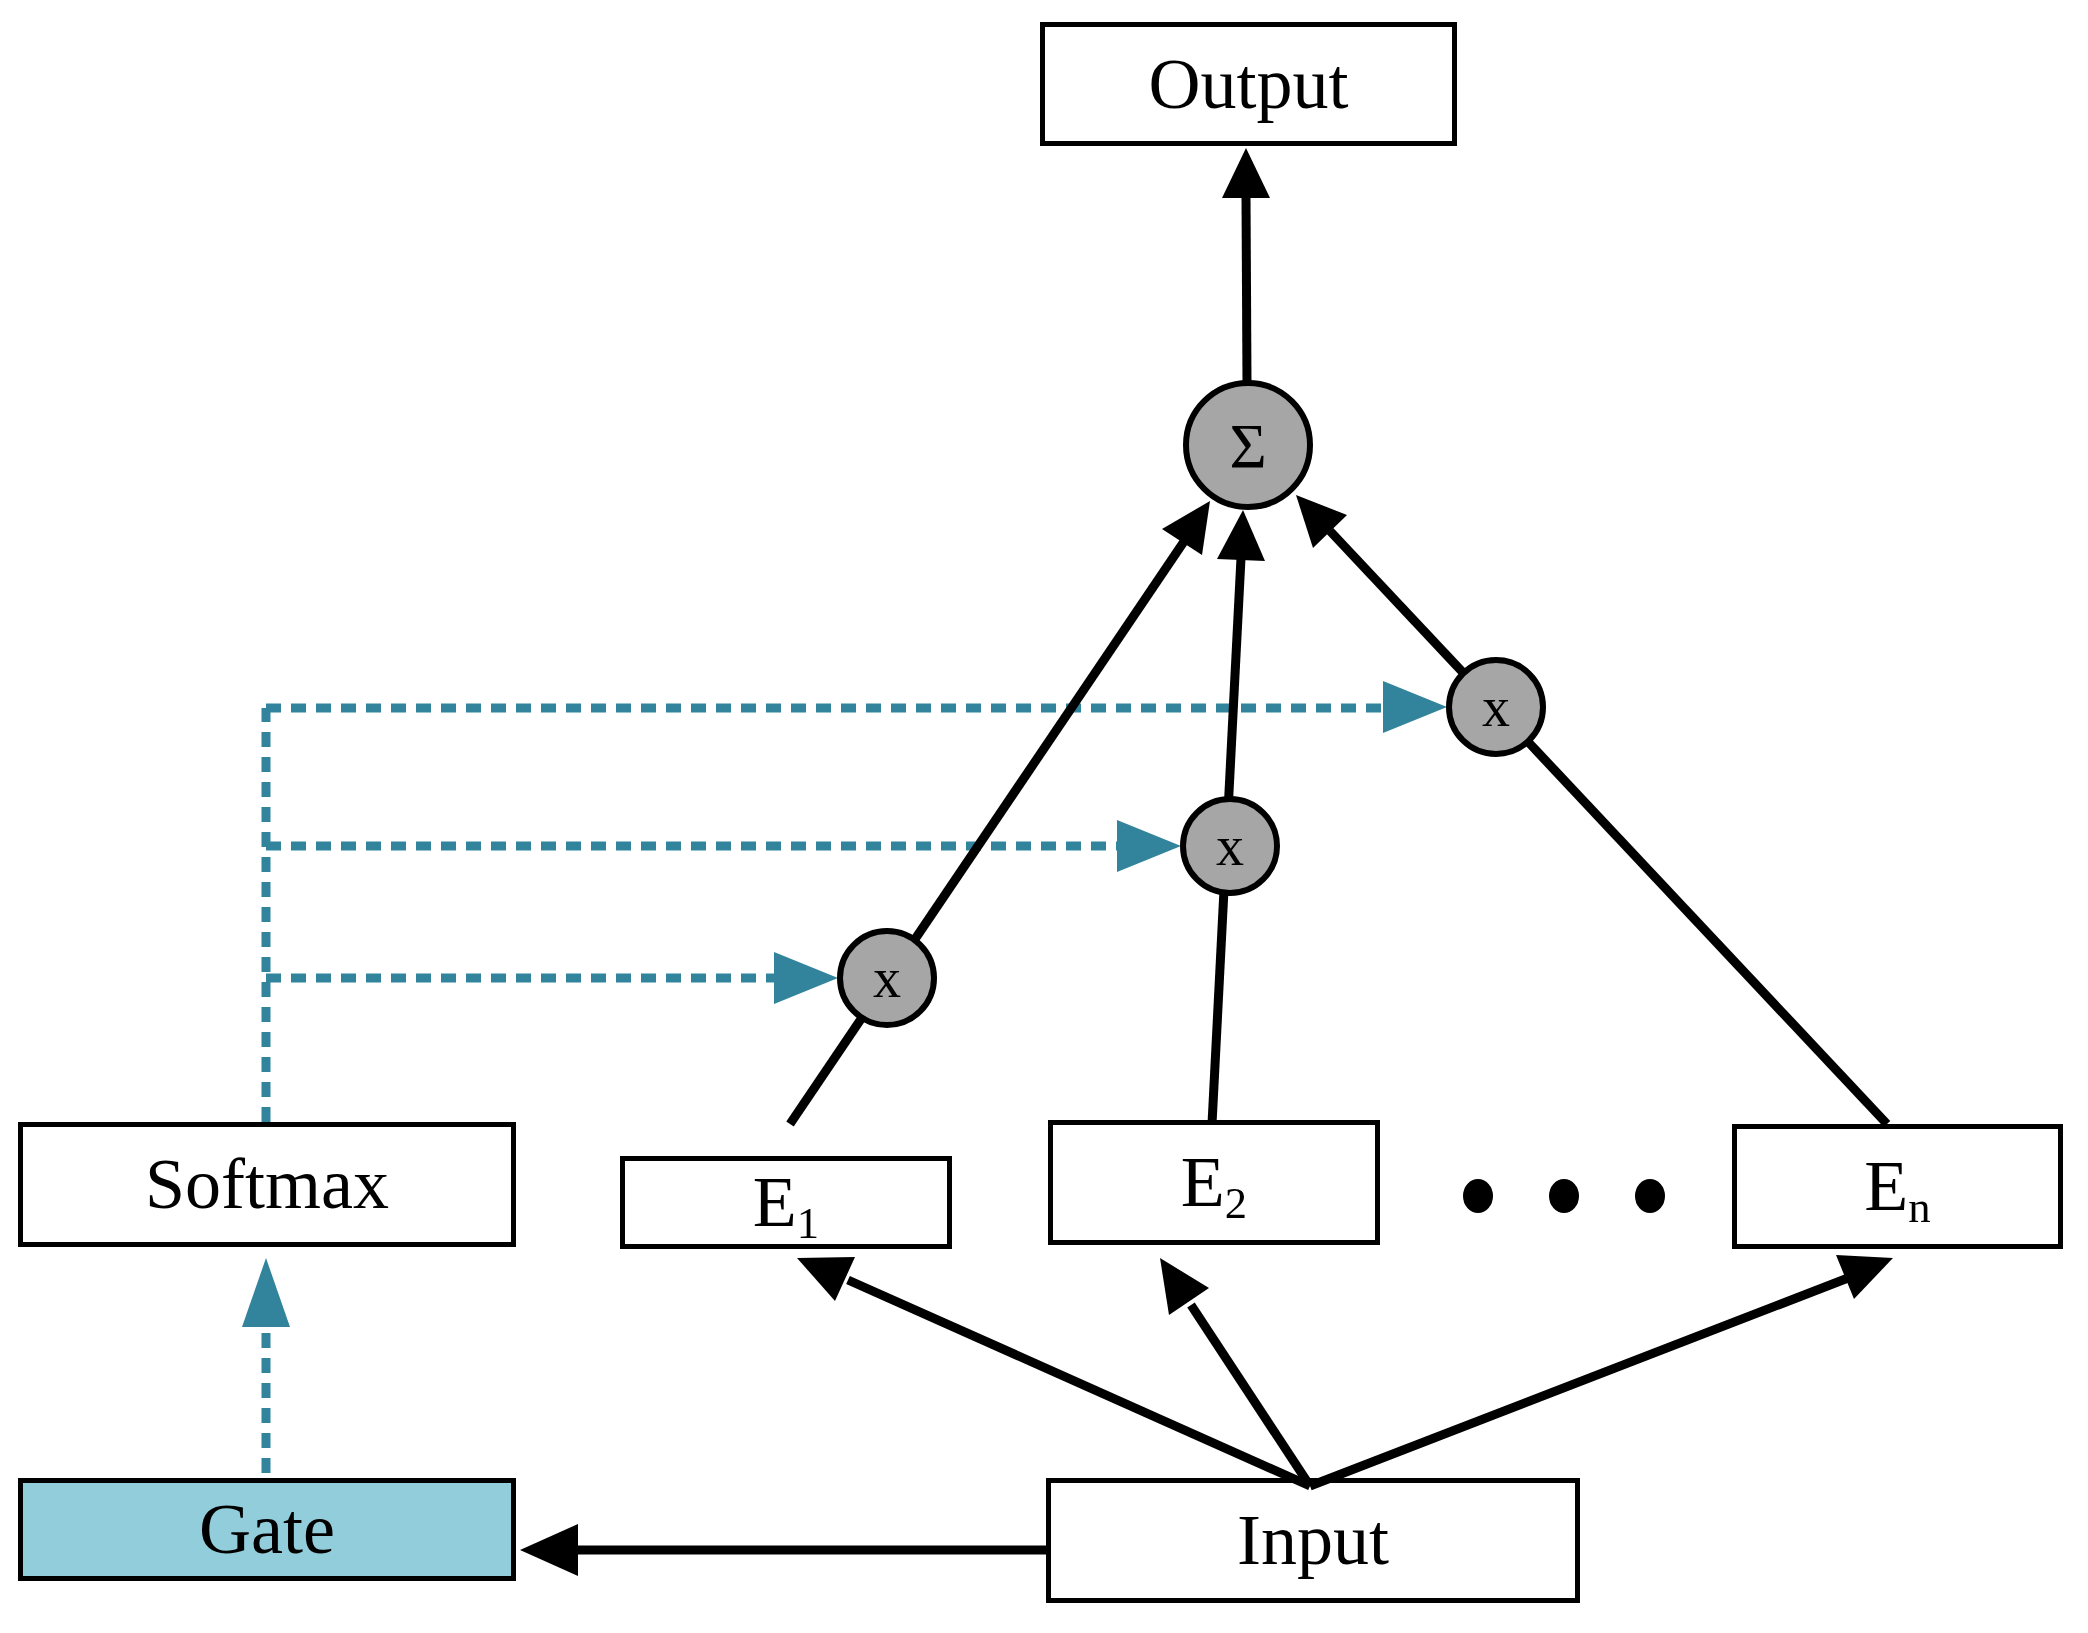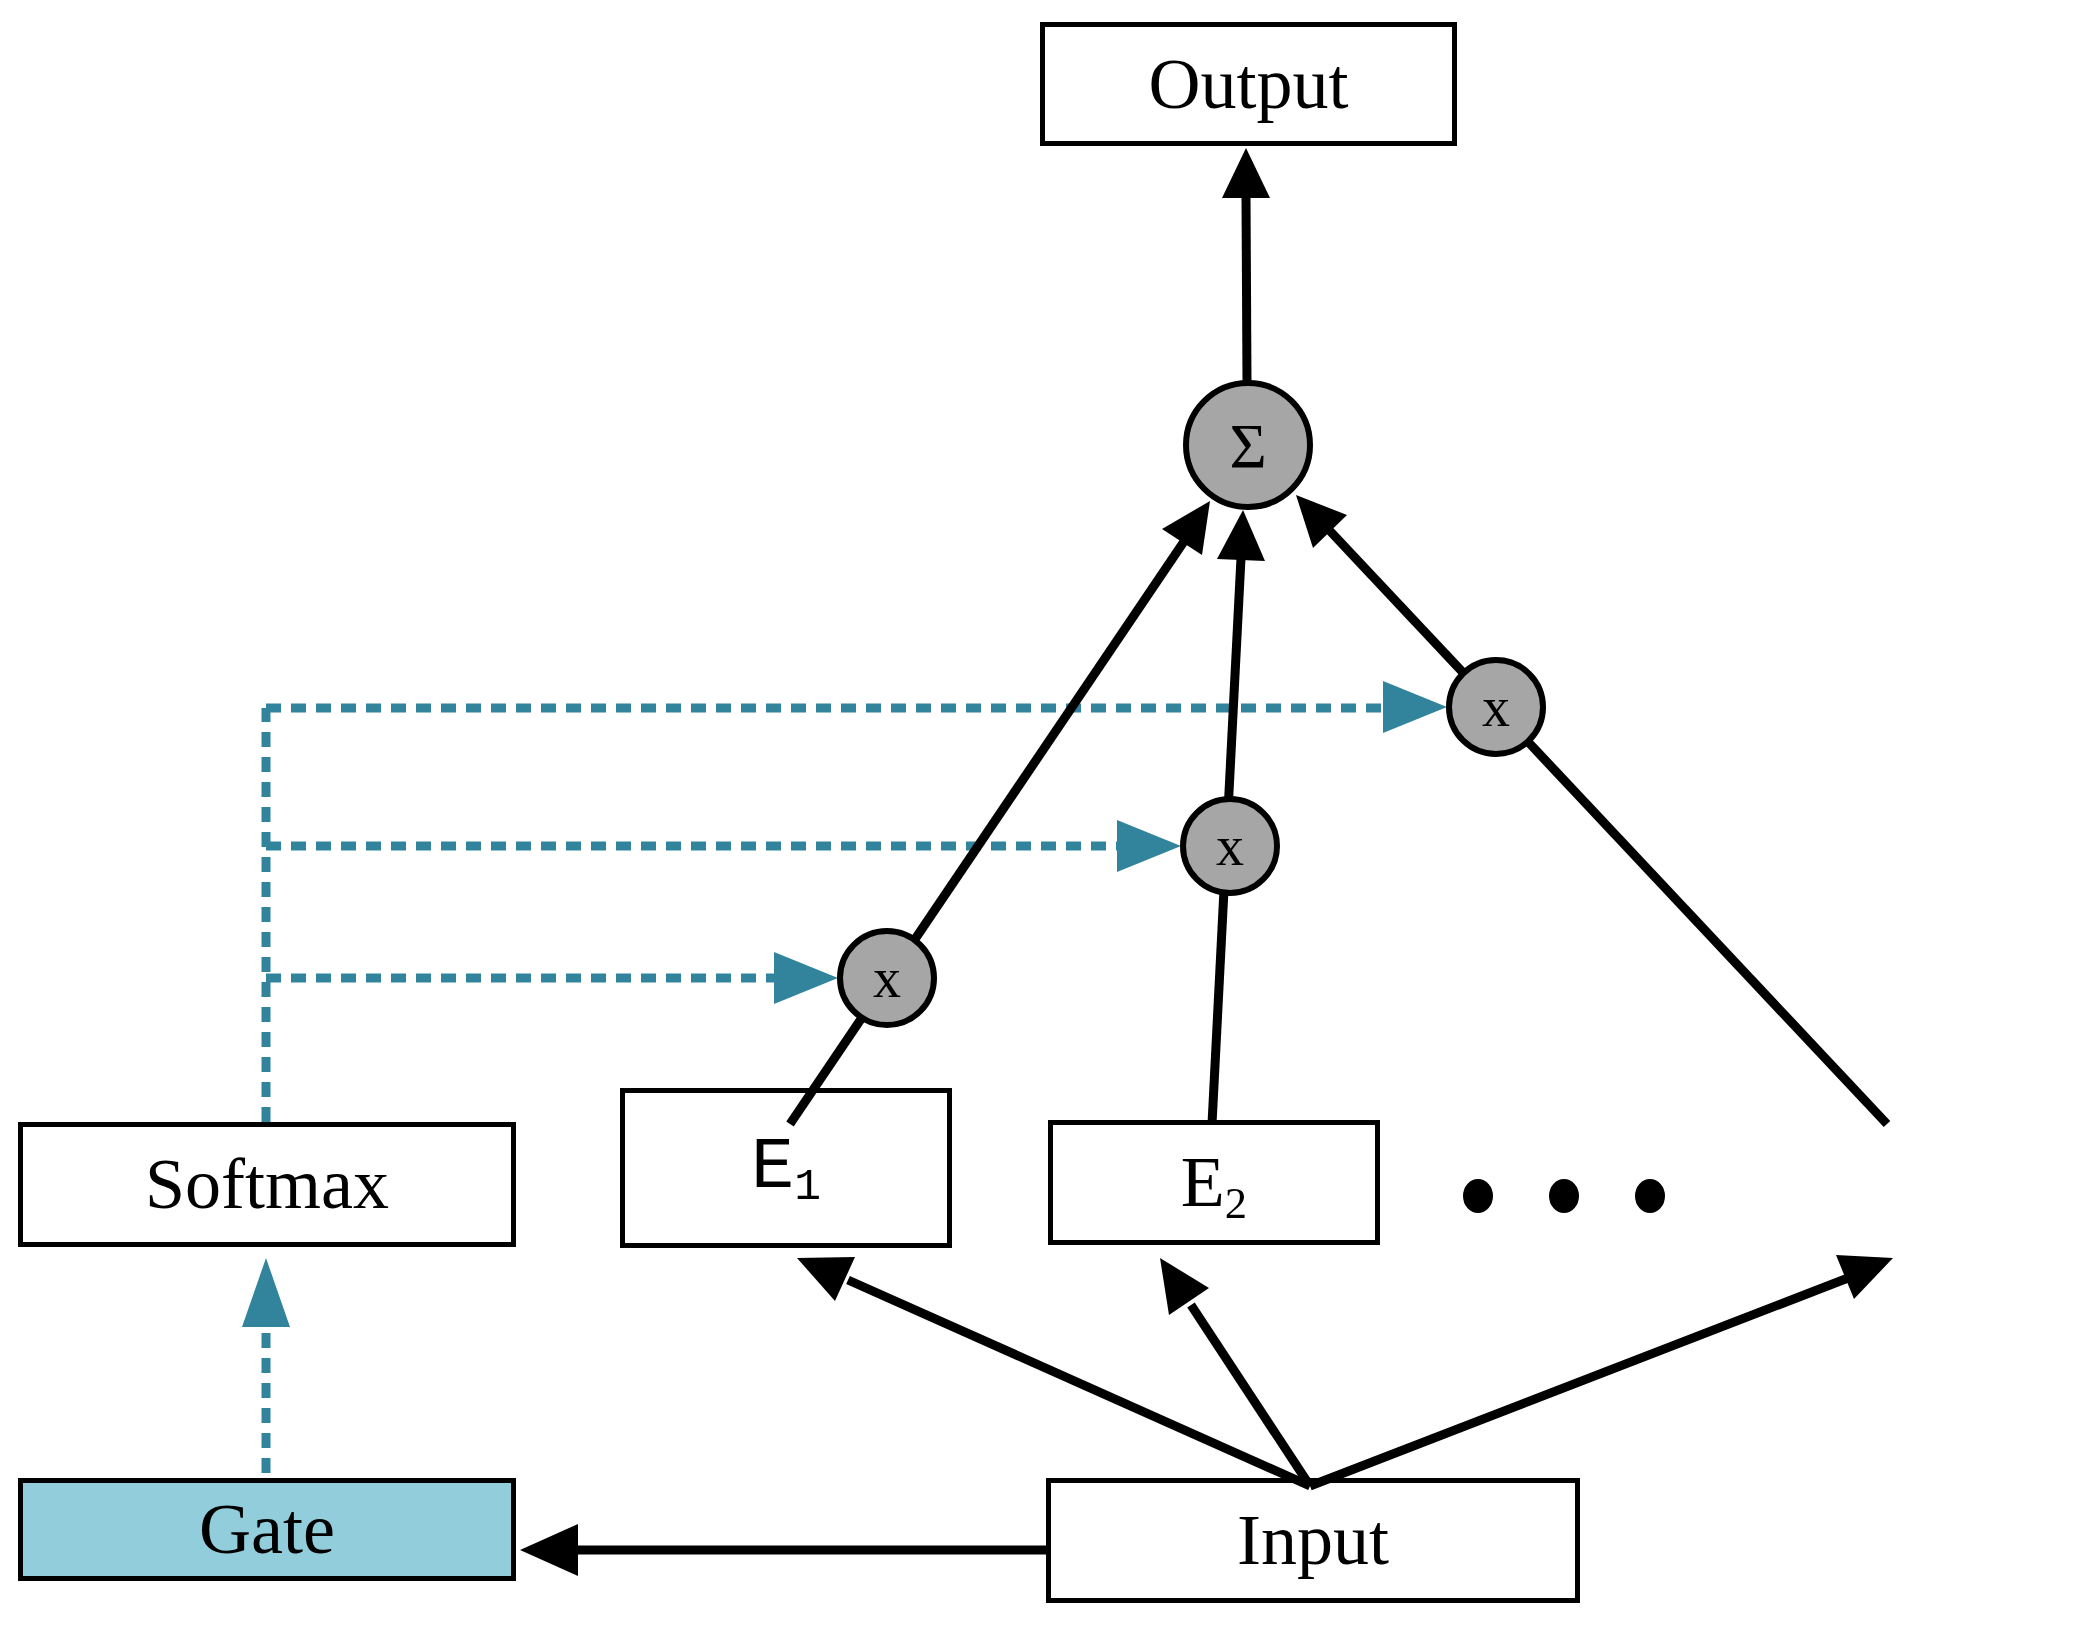--- a/index.html
+++ b/index.html
@@ -40,28 +40,31 @@
 <div class="canvas">
 
   <div class="box" style="left:1040px; top:22px; width:417px; height:124px;">
     <span>Output</span>
   </div>
 
   <div class="box" style="left:18px; top:1122px; width:498px; height:125px;">
     <span>Softmax</span>
   </div>
 
-  <div class="box" style="left:620px; top:1088px; width:332px; height:160px;font-family:Liberation Mono, monospace;">
+  <div class="box" style="left:620px; top:1156px; width:332px; height:93px;">
     <span><span>E</span><sub>1</sub></span>
   </div>
 
   <div class="box" style="left:1048px; top:1120px; width:332px; height:125px;">
     <span><span>E</span><sub>2</sub></span>
   </div>
 
+  <div class="box" style="left:1732px; top:1124px; width:331px; height:125px;">
+    <span><span>E</span><sub>n</sub></span>
+  </div>
 
   <div class="box gate-box" style="left:18px; top:1478px; width:498px; height:103px;">
     <span>Gate</span>
   </div>
 
   <div class="box" style="left:1046px; top:1478px; width:534px; height:125px;">
     <span>Input</span>
   </div>
 
   <svg class="overlay" viewBox="0 0 2088 1633">

